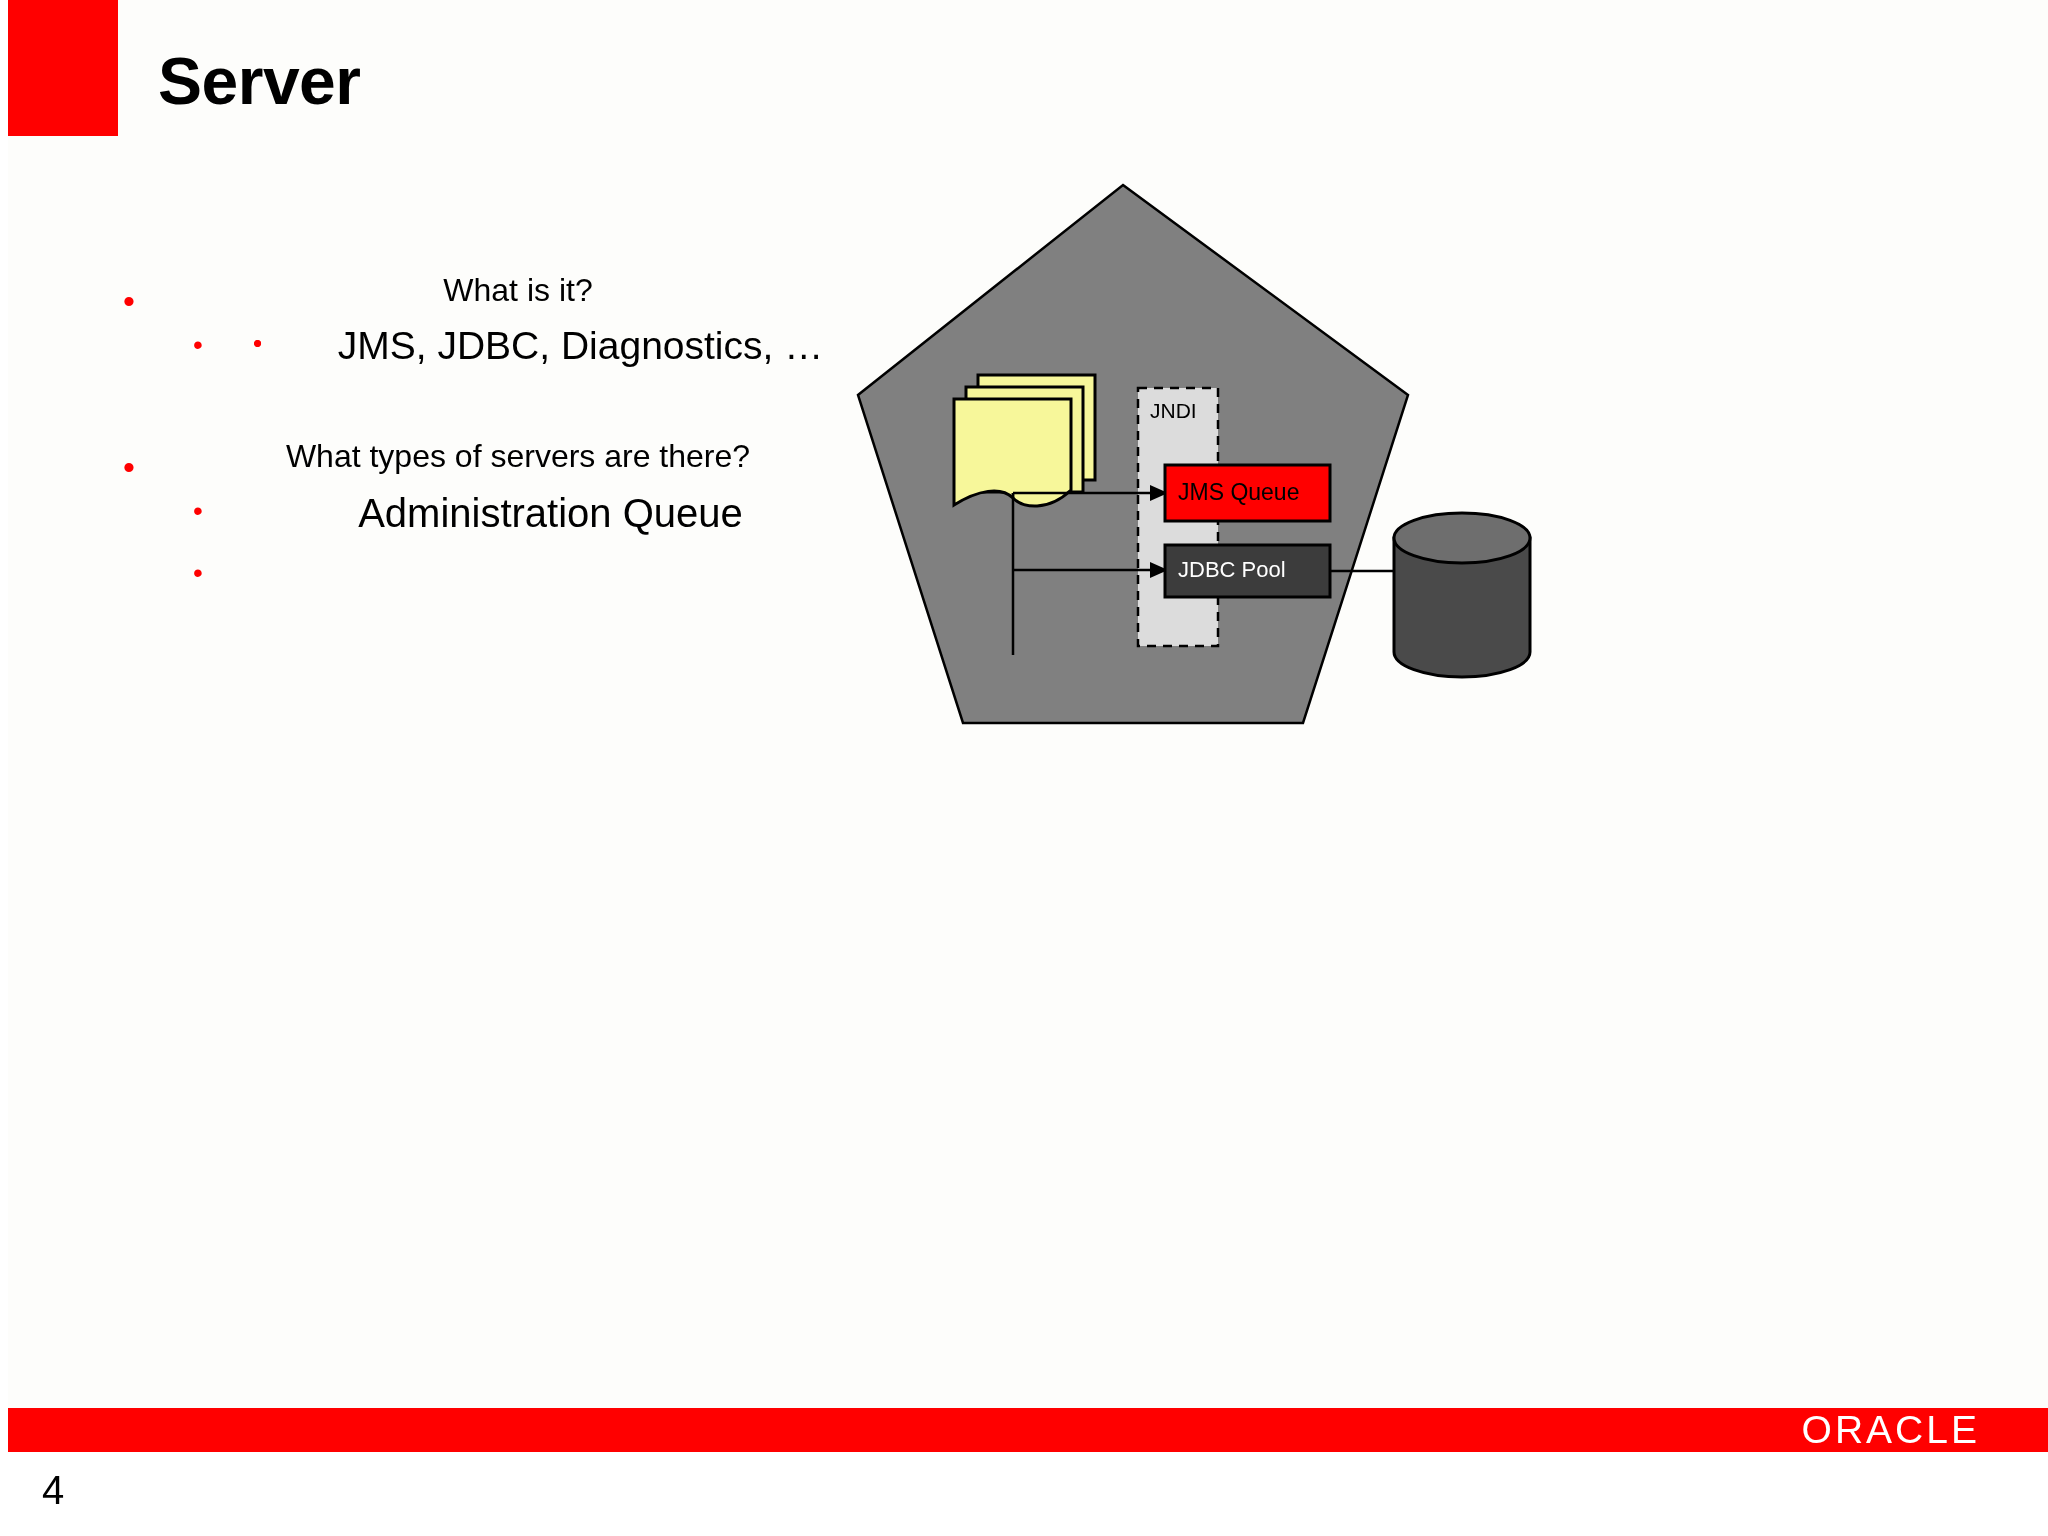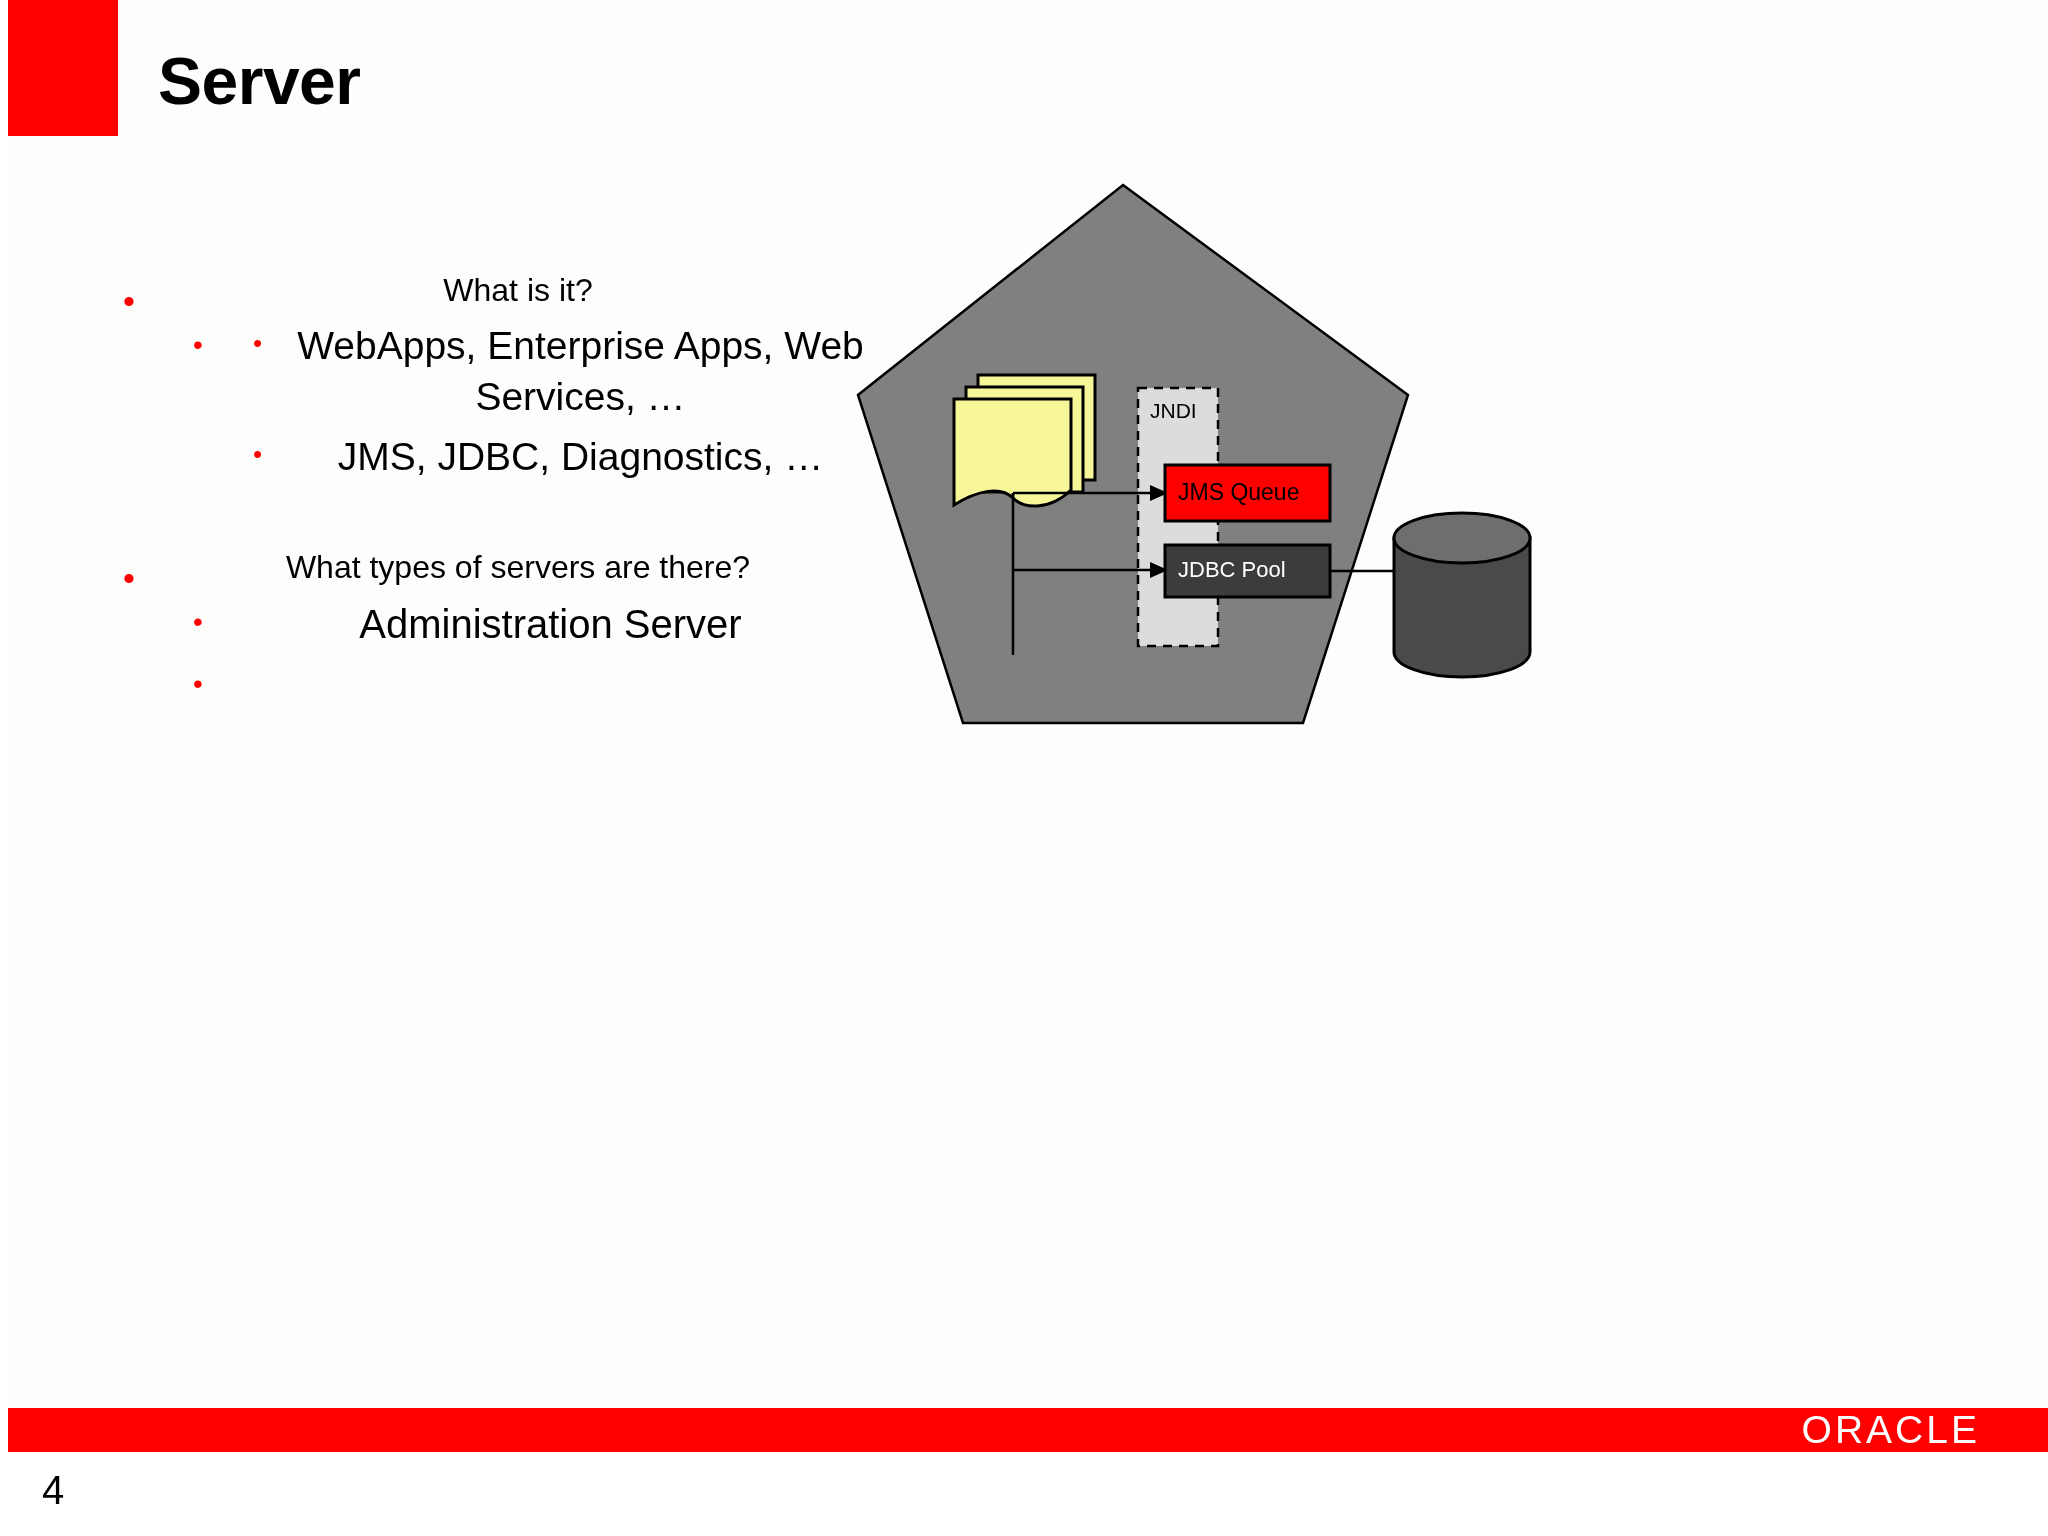--- a/index.html
+++ b/index.html
@@ -177,38 +177,37 @@
       <span class="dot">•</span>
       <span class="txt">What is it?</span>
     </div>
 
     <div class="bullet lv2">
       <span class="dot">•</span>
     </div>
 
     <div class="bullet lv3">
       <span class="dot">•</span>
-      <span class="txt">WebApps, Enterprise Apps, Web Services, …</span>
     </div>
 
     <div class="bullet lv3">
       <span class="dot">•</span>
       <span class="txt">JMS, JDBC, Diagnostics, …</span>
     </div>
 
     <div class="gap-block"></div>
 
     <div class="bullet lv1">
       <span class="dot">•</span>
       <span class="txt">What types of servers are there?</span>
     </div>
 
     <div class="bullet lv2">
       <span class="dot">•</span>
-      <span class="txt">Administration Server</span>
+      <span class="txt">Administration Queue</span>
     </div>
 
     <div class="bullet lv2">
       <span class="dot">•</span>
     </div>
 
   </div>
 
   <div class="diagram">
     <svg width="720" height="580" viewBox="0 0 720 580" xmlns="http://www.w3.org/2000/svg">

